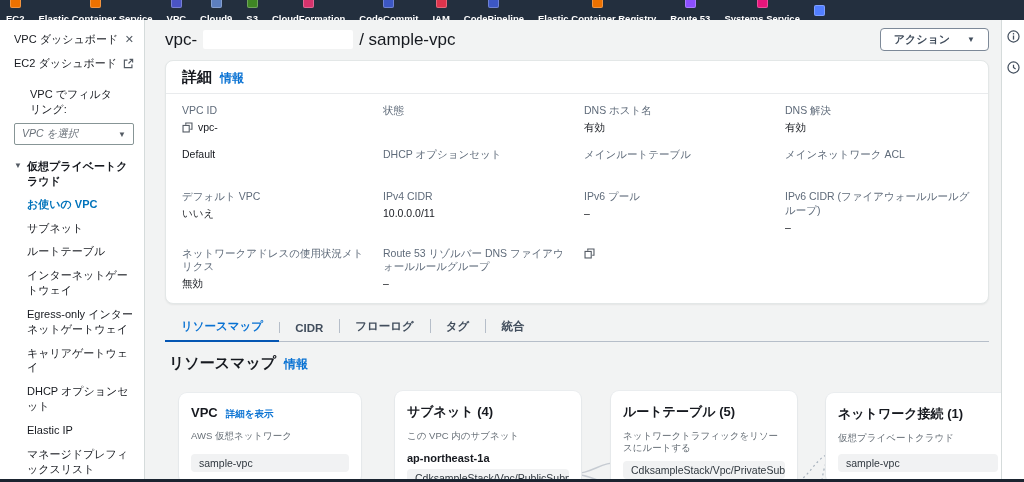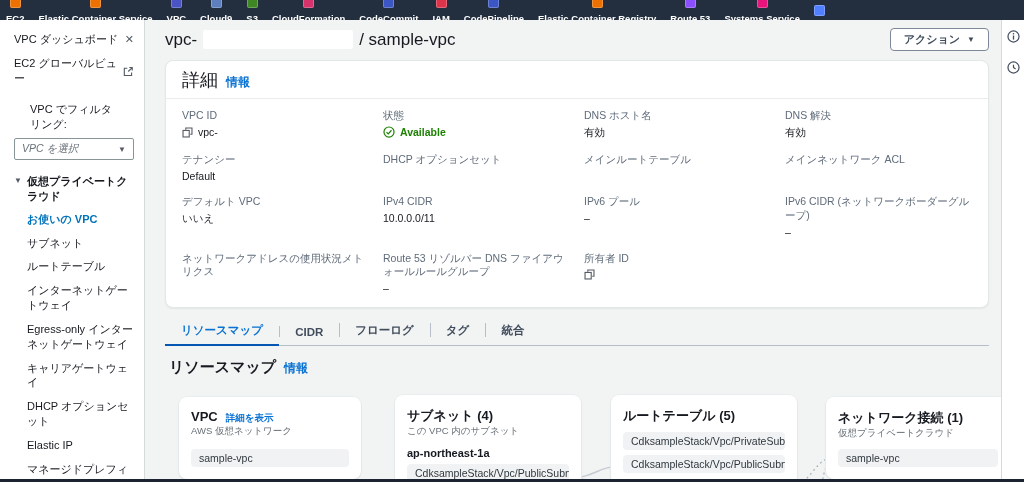--- a/index.html
+++ b/index.html
@@ -38,27 +38,27 @@
   .help-strip { width:23px; background:#fff; border-left:1px solid #d5dbdb; flex:0 0 auto;
     display:flex; flex-direction:column; align-items:center; padding-top:10px; gap:18px; }
   .help-strip svg { cursor:pointer; }
 
   
   .main { flex:1; padding:8px 12px 0 20px; position:relative; overflow:hidden; }
   .title-row { display:flex; align-items:center; justify-content:space-between; margin-bottom:9px; }
   .page-title { font-size:17px; color:#16191f; display:flex; align-items:center; gap:6px; }
   .redact { display:inline-block; width:150px; height:19px; background:#fff; border-radius:2px; }
   .btn { background:#fff; border:1px solid #7d8998; border-radius:4px; height:23px; padding:0 13px;
-    font-size:11px; font-weight:bold; color:#414d5c; display:flex; align-items:center; gap:7px; cursor:pointer; }
+    font-size:11px; font-weight:bold; color:#414d5c; display:flex; align-items:center; gap:17px; cursor:pointer; }
   .btn .caret { font-size:8px; }
 
   
   .card { background:#fff; border:1px solid #e3e7e7; border-radius:8px; box-shadow:0 1px 2px rgba(0,0,0,.06); }
   .card-head { padding:7px 16px 6px; border-bottom:1px solid #e9ebed; display:flex; align-items:baseline; gap:8px; }
-  .card-title { font-size:18px; font-weight:normal; color:#16191f; }
+  .card-title { font-size:15px; font-weight:bold; color:#16191f; }
   .info-link { font-size:12px; font-weight:bold; color:#0972d3; cursor:pointer; }
   .d-grid { display:grid; grid-template-columns:repeat(4,1fr); gap:13px 14px; padding:10px 16px 12px; }
   .d-label { font-size:10.5px; color:#5f6b7a; margin-bottom:3px; line-height:1.3; }
   .d-value { font-size:10.5px; color:#16191f; display:flex; align-items:center; gap:5px; min-height:13px; }
   .d-value.ok { color:#1d8102; font-weight:600; }
   .copy-btn { display:inline-flex; cursor:pointer; }
 
   
   .tabs { display:flex; align-items:flex-end; border-bottom:1px solid #b6bec9; margin-top:9px; }
   .tab { font-size:11.5px; font-weight:bold; color:#414d5c; padding:6px 16px 7px; position:relative; cursor:pointer; }
@@ -66,21 +66,21 @@
   .tab.active { color:#0972d3; }
   .tab.active::after { content:""; position:absolute; left:0; right:0; bottom:-1px; height:2px; background:#0556b3; }
 
   .rm-heading { display:flex; align-items:baseline; gap:8px; margin:12px 0 0 4px; }
   .rm-title { font-size:15px; font-weight:bold; color:#16191f; }
 
   
   .rm-panel { position:relative; height:200px; margin-top:4px; }
   .rm-card { position:absolute; background:#fff; border-radius:8px; box-shadow:0 1px 2px rgba(0,0,0,.08), 0 0 0 1px #ebeef0; padding:12px; }
   .rm-card-title { font-size:13px; font-weight:bold; color:#16191f; display:flex; align-items:baseline; gap:8px; }
-  .rm-sub { font-size:9.5px; color:#687078; margin-top:0; line-height:1.28; }
+  .rm-sub { font-size:9.5px; color:#687078; margin-top:9px; line-height:1.28; }
   .chip { background:#f1f2f3; border-radius:4px; font-size:10.5px; color:#30383f; padding:3px 8px;
     height:18px; line-height:12px; margin-top:5px; white-space:nowrap; overflow:hidden; cursor:pointer; }
   .az { font-size:11px; font-weight:bold; color:#16191f; margin-top:10px; }
   .rm-link { font-size:9.5px; font-weight:bold; color:#0972d3; cursor:pointer; }
   #vpc-card { left:14px; top:16px; width:182px; }
   #subnet-card { left:230px; top:14px; width:186px; }
   #route-card { left:446px; top:14px; width:186px; }
   #conn-card { left:661px; top:16px; width:184px; }
   .connectors { position:absolute; inset:0; pointer-events:none; }
 
@@ -147,21 +147,21 @@
   </div>
 
   <div class="body">
 
     <aside class="sidebar">
       <div class="sb-row">
         <span class="sb-link">VPC ダッシュボード</span>
         <span class="sb-x">✕</span>
       </div>
       <div class="sb-row">
-        <span class="sb-link">EC2 グローバルビュー</span>
+        <span class="sb-link">EC2 ダッシュボード</span>
         <svg width="11" height="11" viewBox="0 0 16 16">
             <path d="M6.5 3H2v11h11V9.5" fill="none" stroke="#545b64" stroke-width="1.7"></path>
             <path d="M9.5 2H14v4.5M13.6 2.4 8 8" fill="none" stroke="#545b64" stroke-width="1.7"></path>
           </svg>
       </div>
       <div class="sb-filter-label">VPC でフィルタリング:</div>
       <div class="sb-select">
         <span class="sb-select-val">VPC を選択</span>
         <span class="sb-caret">▼</span>
       </div>
@@ -213,39 +213,31 @@
                   <svg width="11" height="11" viewBox="0 0 16 16">
                     <path d="M5.5 4V1.5h9v9H12" fill="none" stroke="#545b64" stroke-width="1.6"></path>
                     <rect x="1.5" y="5" width="9" height="9.5" fill="none" stroke="#545b64" stroke-width="1.6"></rect>
                   </svg>
                 </span>
                 <span>vpc-</span>
               </div>
           </div>
           <div>
             <div class="d-label">状態</div>
-            <div class="d-value ok">
-                <svg width="12" height="12" viewBox="0 0 16 16">
-                  <circle cx="8" cy="8" r="6.7" fill="none" stroke="#1d8102" stroke-width="1.6"></circle>
-                  <path d="M4.7 8.3 7 10.5 11.3 5.7" fill="none" stroke="#1d8102" stroke-width="1.6"></path>
-                </svg>
-                <span>Available</span>
-              </div>
           </div>
           <div>
             <div class="d-label">DNS ホスト名</div>
             <div class="d-value">有効</div>
           </div>
           <div>
             <div class="d-label">DNS 解決</div>
             <div class="d-value">有効</div>
           </div>
 
           <div>
-            <div class="d-label">テナンシー</div>
             <div class="d-value">Default</div>
           </div>
           <div>
             <div class="d-label">DHCP オプションセット</div>
             <div class="d-value"></div>
           </div>
           <div>
             <div class="d-label">メインルートテーブル</div>
             <div class="d-value"></div>
           </div>
@@ -260,33 +252,33 @@
           </div>
           <div>
             <div class="d-label">IPv4 CIDR</div>
             <div class="d-value">10.0.0.0/11</div>
           </div>
           <div>
             <div class="d-label">IPv6 プール</div>
             <div class="d-value">–</div>
           </div>
           <div>
-            <div class="d-label">IPv6 CIDR (ネットワークボーダーグループ)</div>
+            <div class="d-label">IPv6 CIDR (ファイアウォールルールグループ)</div>
             <div class="d-value">–</div>
           </div>
 
           <div>
             <div class="d-label">ネットワークアドレスの使用状況メトリクス</div>
+            <div class="d-value">無効</div>
           </div>
           <div>
             <div class="d-label">Route 53 リゾルバー DNS ファイアウォールルールグループ</div>
             <div class="d-value">–</div>
           </div>
           <div>
-            <div class="d-label">所有者 ID</div>
             <div class="d-value">
                 <span class="copy-btn">
                   <svg width="11" height="11" viewBox="0 0 16 16">
                     <path d="M5.5 4V1.5h9v9H12" fill="none" stroke="#545b64" stroke-width="1.6"></path>
                     <rect x="1.5" y="5" width="9" height="9.5" fill="none" stroke="#545b64" stroke-width="1.6"></rect>
                   </svg>
                 </span>
                 <span></span>
               </div>
           </div>
@@ -333,20 +325,21 @@
           <div class="rm-sub">この VPC 内のサブネット</div>
           <div class="az">ap-northeast-1a</div>
           <div class="chip">CdksampleStack/Vpc/PublicSubnet1</div>
 
         </div>
 
         <div class="rm-card" id="route-card">
           <div class="rm-card-title">
               <span>ルートテーブル (5)</span>
             </div>
+          <div class="rm-sub">ネットワークトラフィックをリソースにルートする</div>
           <div class="chip" style="margin-top:7px;">CdksampleStack/Vpc/PrivateSubnet2</div>
           <div class="chip">CdksampleStack/Vpc/PublicSubnet1</div>
 
         </div>
 
         <div class="rm-card" id="conn-card">
           <div class="rm-card-title">
               <span>ネットワーク接続 (1)</span>
             </div>
           <div class="rm-sub">仮想プライベートクラウド</div>

